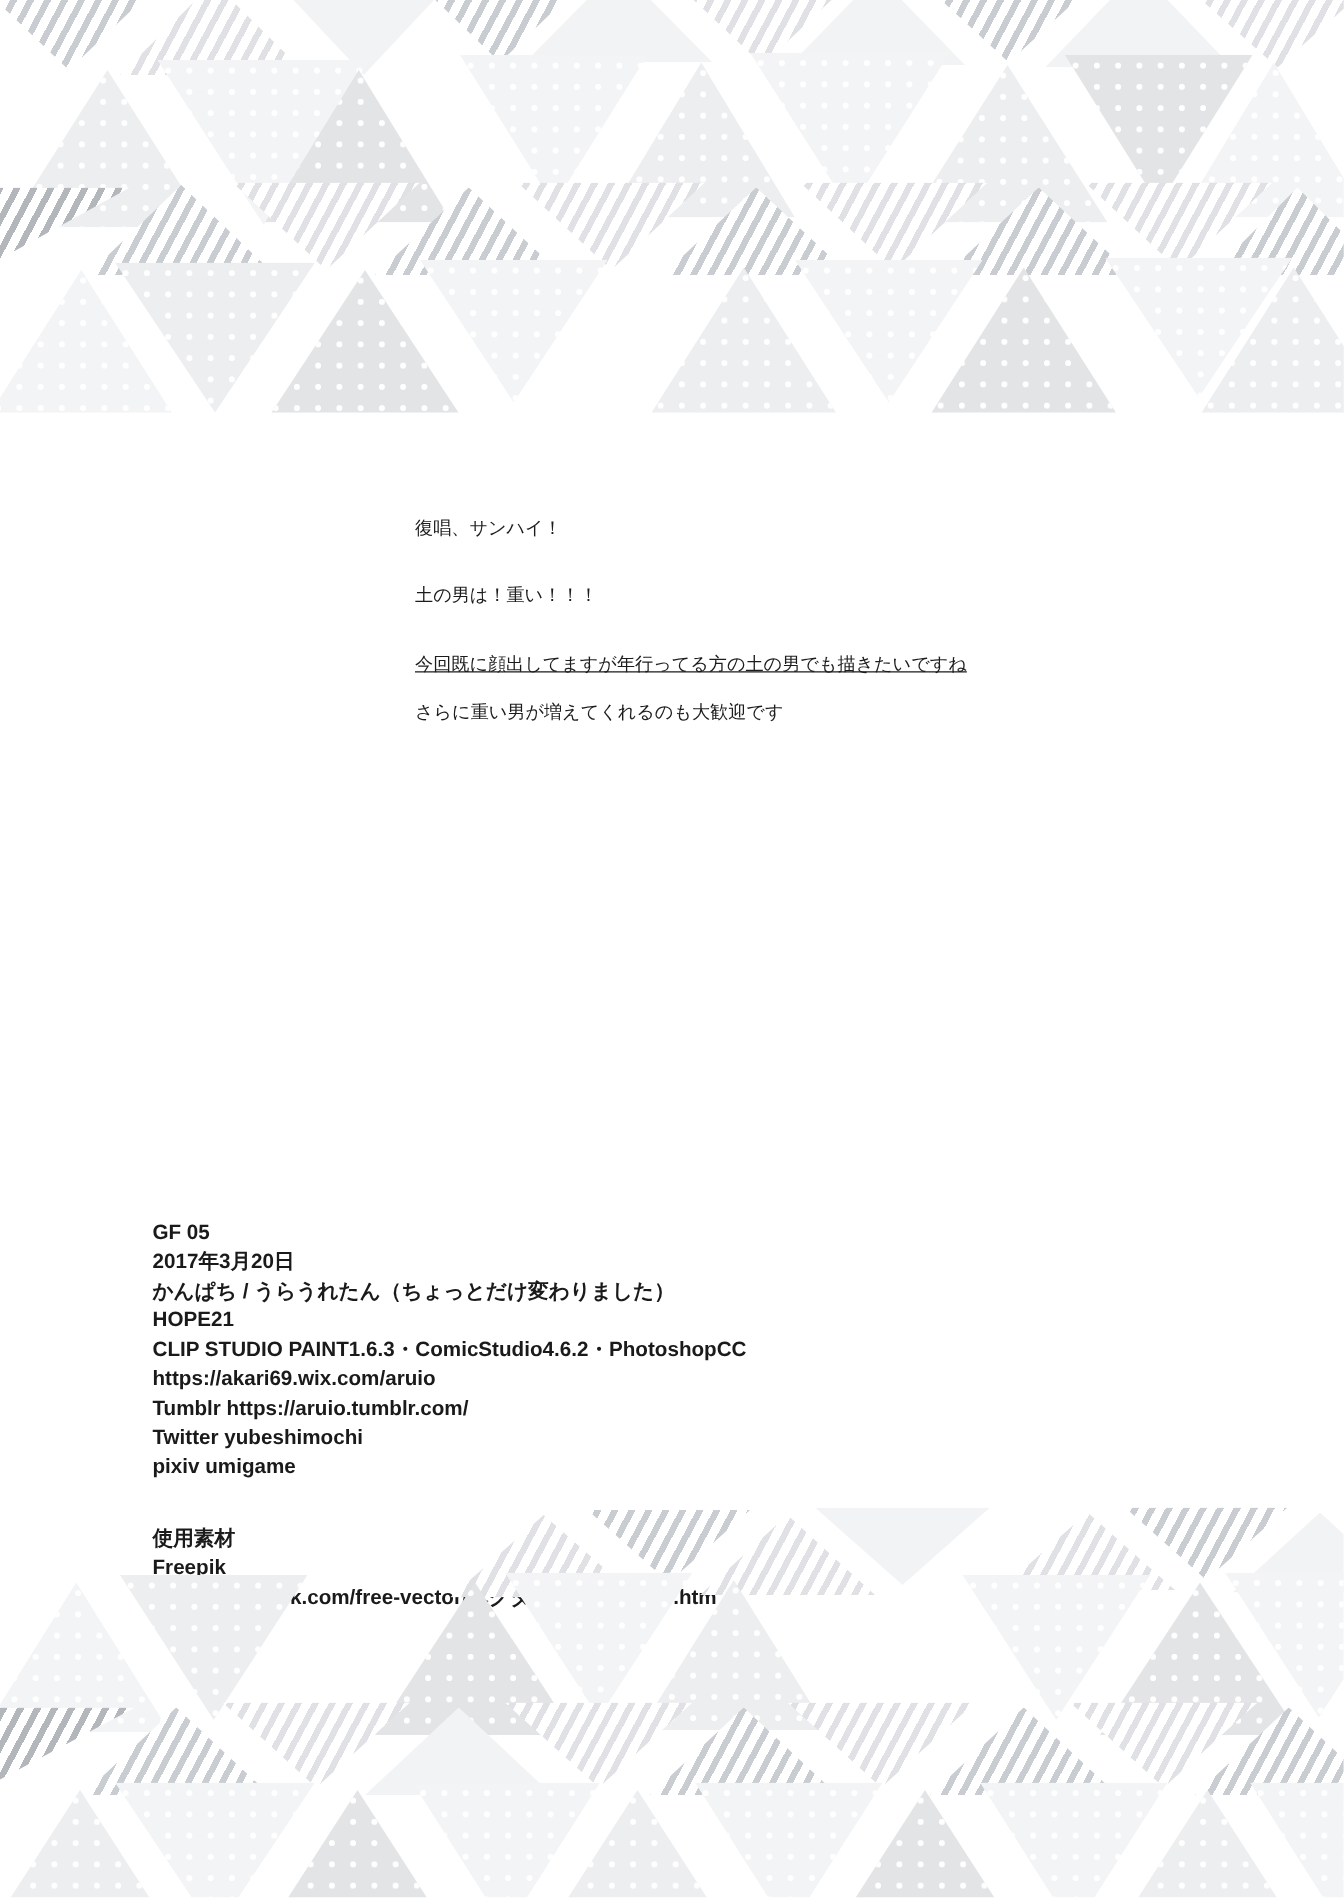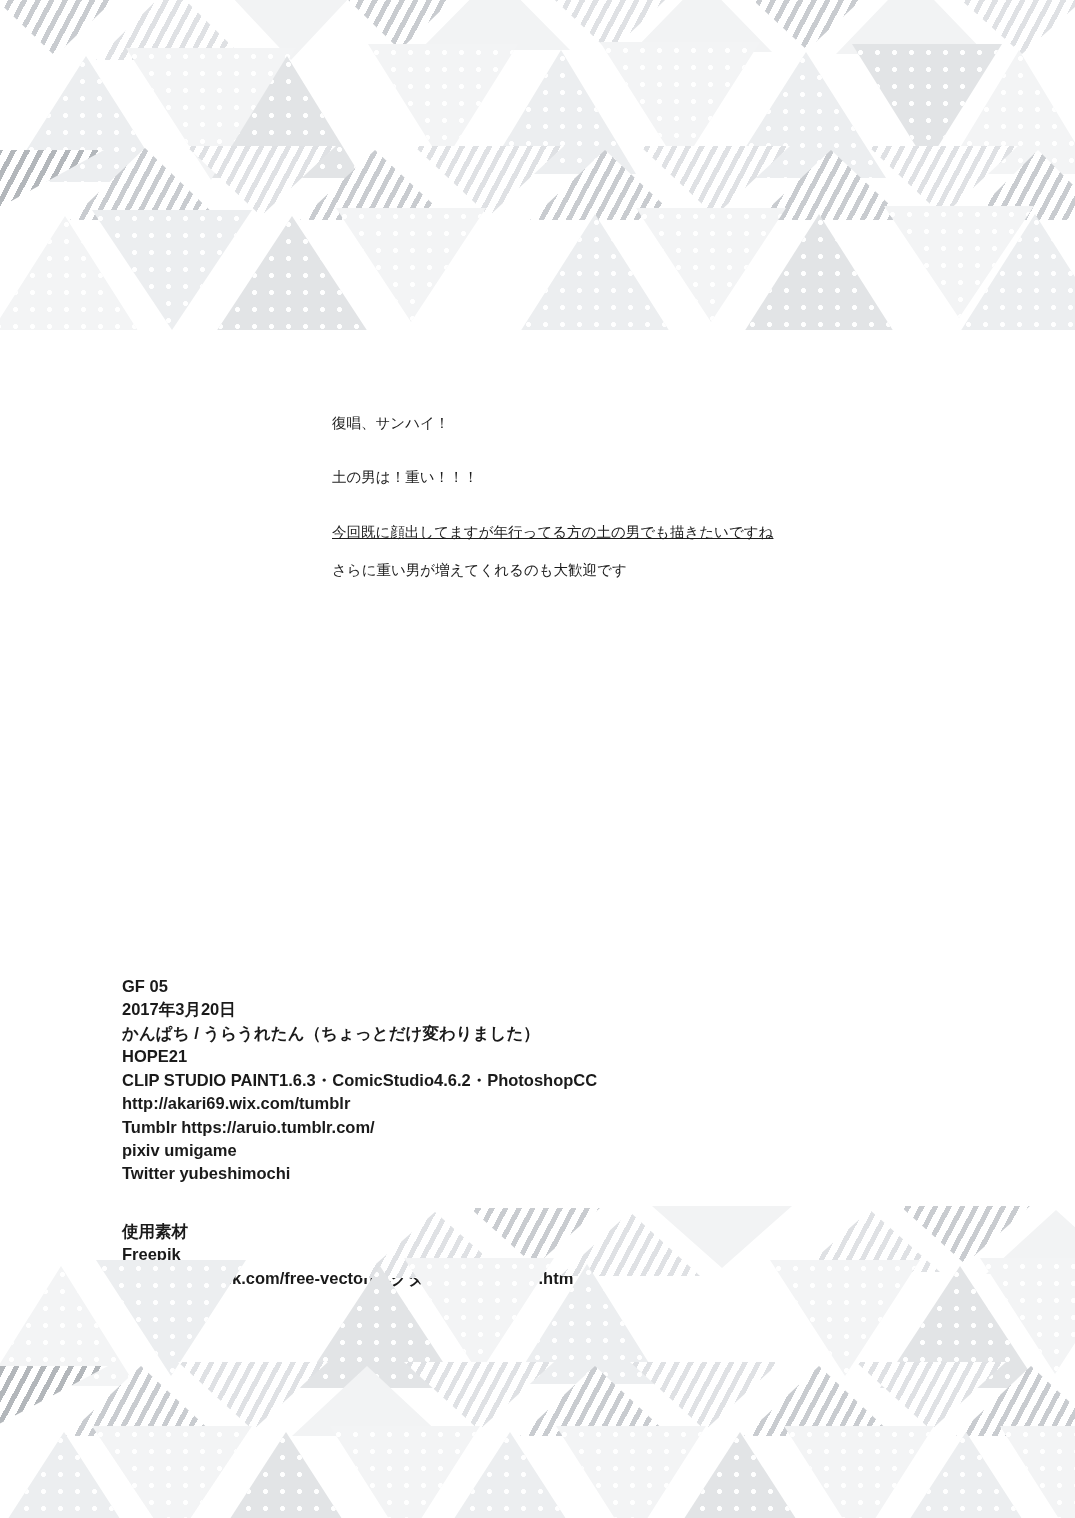--- a/index.html
+++ b/index.html
@@ -161,24 +161,24 @@
   <p>さらに重い男が増えてくれるのも大歓迎です</p>
 </div>
 
 <div id="colophon">
 
   <div class="colo-line">GF 05</div>
   <div class="colo-line">2017年3月20日</div>
   <div class="colo-line">かんぱち / うらうれたん（ちょっとだけ変わりました）</div>
   <div class="colo-line">HOPE21</div>
   <div class="colo-line">CLIP STUDIO PAINT1.6.3・ComicStudio4.6.2・PhotoshopCC</div>
-  <div class="colo-line">http://akari69.wix.com/tumblr</div>
+  <div class="colo-line">https://akari69.wix.com/aruio</div>
   <div class="colo-line">Tumblr https://aruio.tumblr.com/</div>
+  <div class="colo-line">Twitter yubeshimochi</div>
   <div class="colo-line">pixiv umigame</div>
-  <div class="colo-line">Twitter yubeshimochi</div>
 
   <div id="colophon-credits">
     <div class="credit-head">使用素材</div>
     <div class="colo-line">Freepik</div>
     <div class="colo-line">http://jp.freepik.com/free-vector/ベクター画像_765287.htm</div>
   </div>
 </div>
 
 <div class="deco-band" id="deco-bottom">
 

